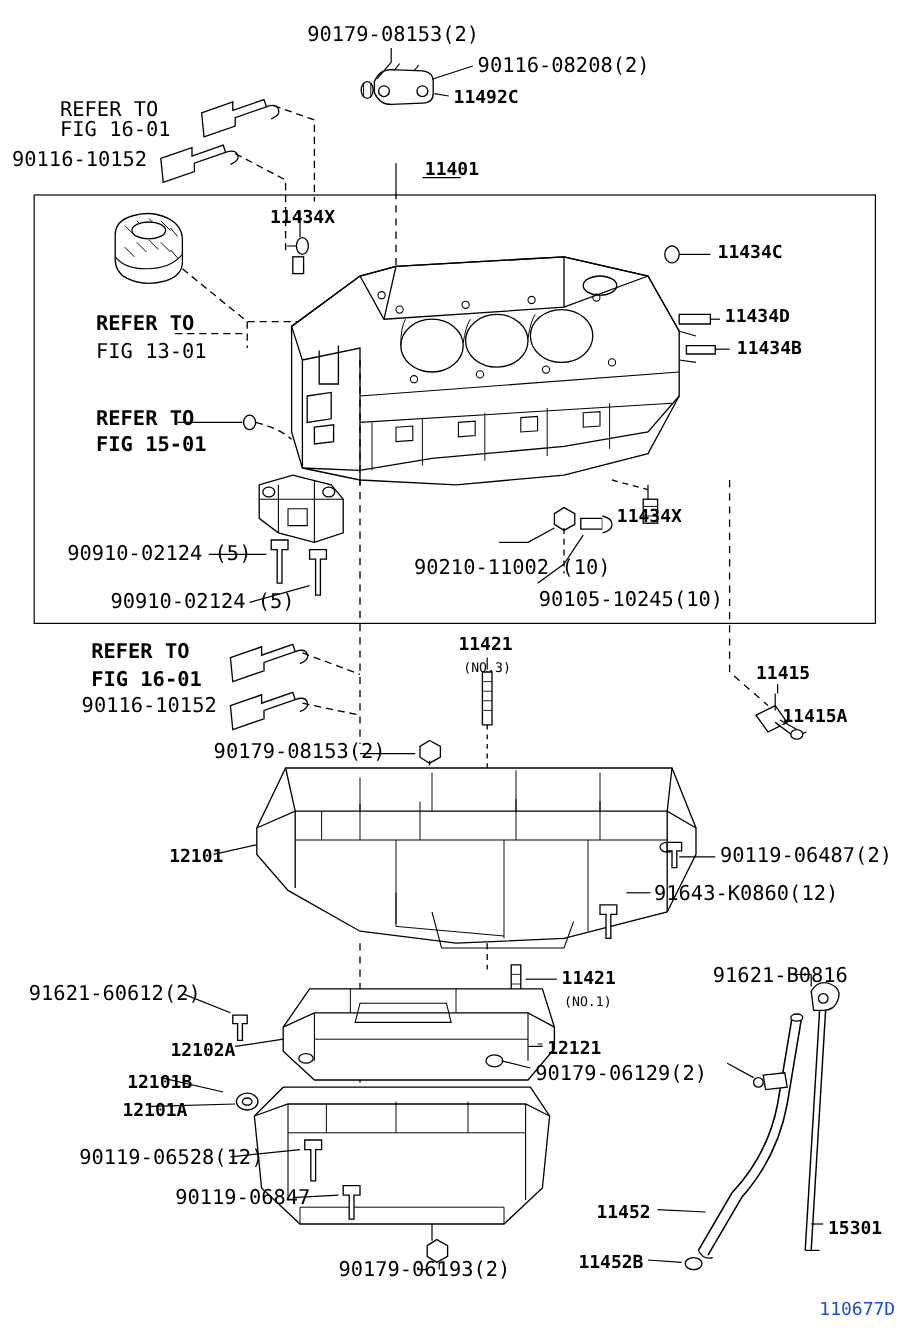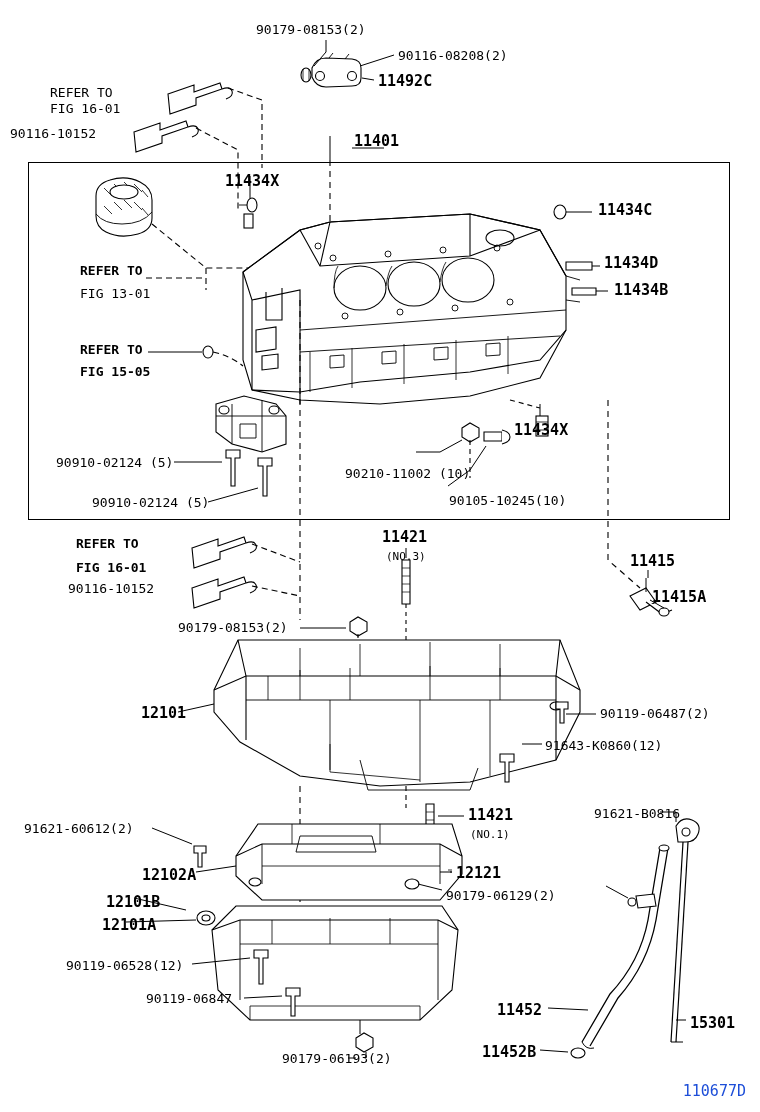--- a/index.html
+++ b/index.html
@@ -11,21 +11,21 @@
     position: relative;
     width: 760px;
     height: 1112px;
     background: #ffffff;
     overflow: hidden;
     font-family: "DejaVu Sans Mono", monospace;
   }
   .lbl {
     position: absolute;
     font-family: "DejaVu Sans Mono", monospace;
-    font-size: 13px;
+    font-size: 17px;
     color: #000000;
     white-space: pre;
     letter-spacing: 0px;
     line-height: 15px;
   }
   .lbl.bold { font-weight: bold; }
   .lbl.small { font-size: 11px; }
   .frame {
     position: absolute;
     border: 1px solid #000000;
@@ -344,21 +344,21 @@
   <div class="lbl" style="left:50px; top:101px;">FIG 16-01</div>
   <div class="lbl" style="left:10px; top:126px;">90116-10152</div>
   <div class="lbl bold" style="left:354px; top:134px; font-size:15px;">11401</div>
   <div class="lbl bold" style="left:225px; top:174px; font-size:15px;">11434X</div>
   <div class="lbl bold" style="left:598px; top:203px; font-size:15px;">11434C</div>
   <div class="lbl bold" style="left:604px; top:256px; font-size:15px;">11434D</div>
   <div class="lbl bold" style="left:614px; top:283px; font-size:15px;">11434B</div>
   <div class="lbl" style="left:80px; top:263px; font-weight:bold;">REFER TO</div>
   <div class="lbl" style="left:80px; top:286px; font-weight:normal;">FIG 13-01</div>
   <div class="lbl" style="left:80px; top:342px; font-weight:bold;">REFER TO</div>
-  <div class="lbl" style="left:80px; top:364px; font-weight:bold;">FIG 15-05</div>
+  <div class="lbl" style="left:80px; top:364px; font-weight:bold;">FIG 15-01</div>
   <div class="lbl bold" style="left:514px; top:423px; font-size:15px;">11434X</div>
   <div class="lbl" style="left:345px; top:466px;">90210-11002 (10)</div>
   <div class="lbl" style="left:449px; top:493px;">90105-10245(10)</div>
   <div class="lbl" style="left:56px; top:455px;">90910-02124 (5)</div>
   <div class="lbl" style="left:92px; top:495px;">90910-02124 (5)</div>
   <div class="lbl bold" style="left:630px; top:554px; font-size:15px;">11415</div>
   <div class="lbl bold" style="left:652px; top:590px; font-size:15px;">11415A</div>
   <div class="lbl bold" style="left:382px; top:530px; font-size:15px;">11421</div>
   <div class="lbl small" style="left:386px; top:549px;">(NO.3)</div>
   <div class="lbl" style="left:76px; top:536px; font-weight:bold;">REFER TO</div>

